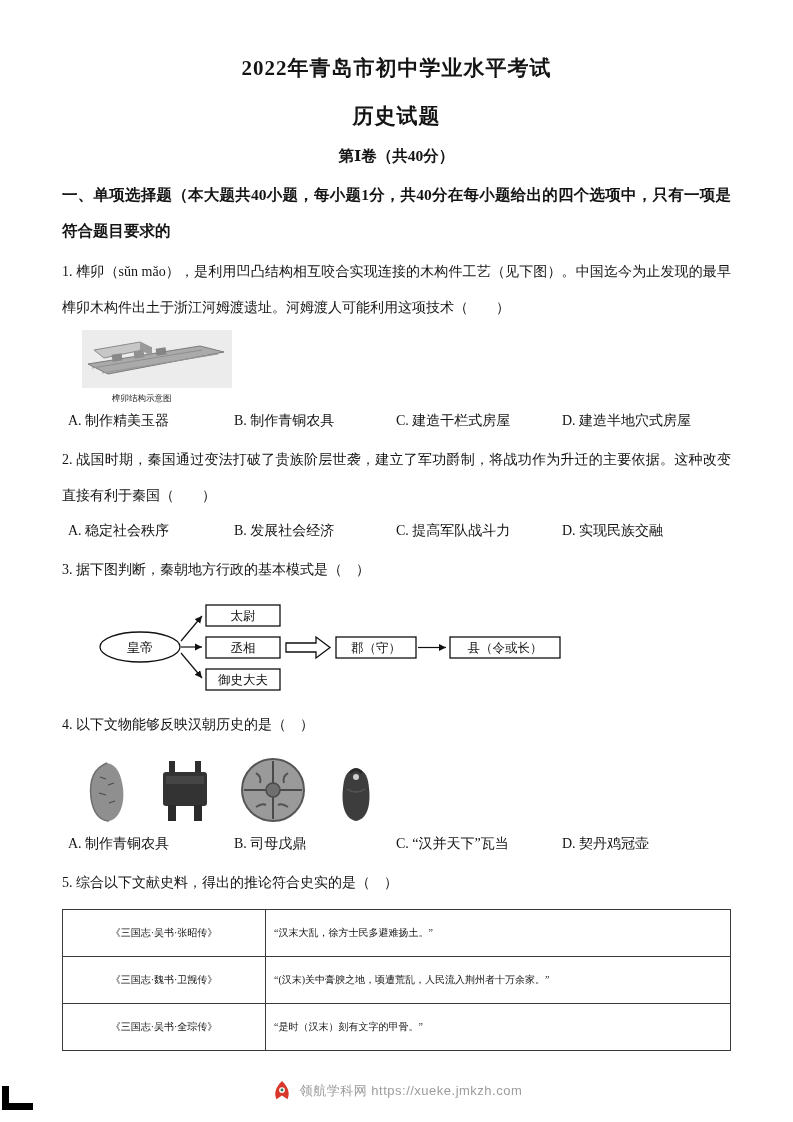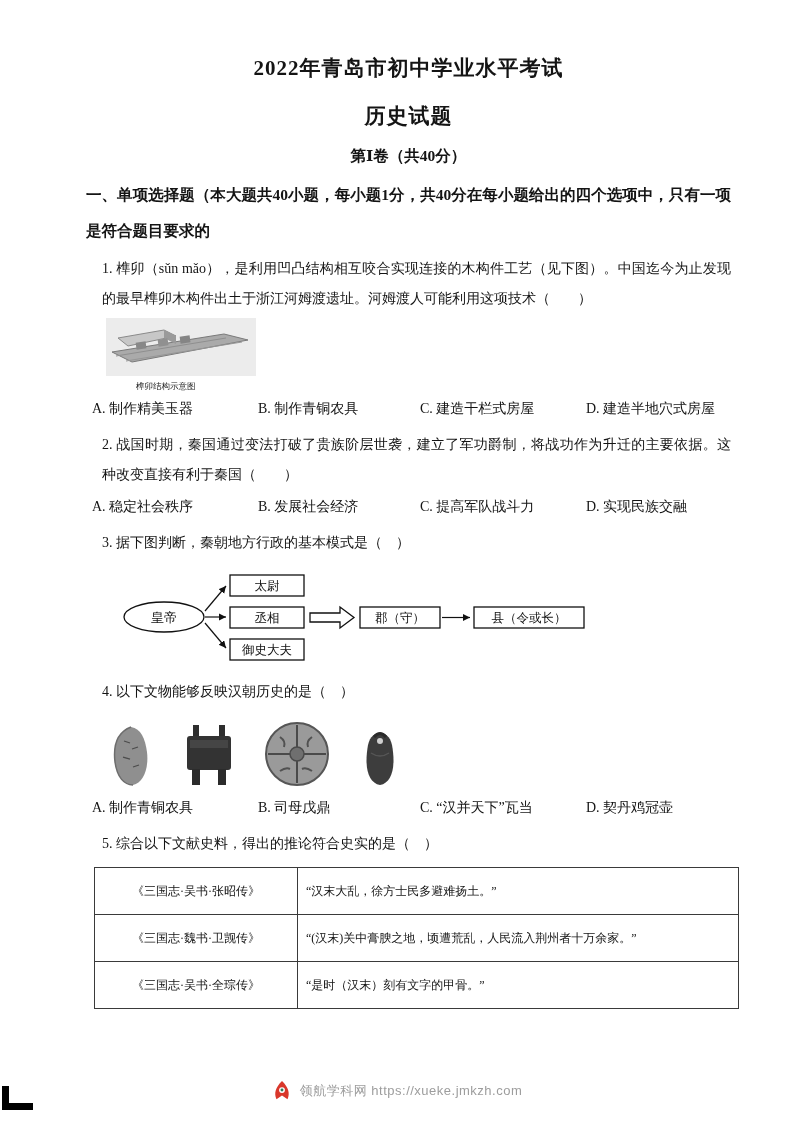--- a/index.html
+++ b/index.html
@@ -4,59 +4,59 @@
 <style>
   html,body{margin:0;padding:0;background:#ffffff;}
   .page{
     position:relative;
     width:793px;height:1122px;
     background:#fff;
     font-family:"Liberation Serif","DejaVu Serif",serif;
     color:#141414;
     overflow:hidden;
   }
-  .content{padding:46px 62px 0 86px;}
+  .content{padding:46px 62px 0 62px;}
   .title{
     font-size:21px;font-weight:bold;text-align:center;
     margin:8px 0 0 0;letter-spacing:1px;
   }
   .subject{
     font-size:21px;font-weight:bold;text-align:center;
     margin:20px 0 0 0;letter-spacing:1px;
   }
   .volume{
     font-size:15.5px;font-weight:bold;text-align:center;
     margin:16px 0 0 0;
   }
   .section-heading{
     font-size:15.5px;font-weight:bold;line-height:36px;
     margin:10px 0 2px 0;text-align:justify;
   }
   .q-text{
-    font-size:14px;line-height:30px;margin:5px 0 2px 16px;text-align:justify;
+    font-size:14px;line-height:36px;margin:5px 0 2px 0;text-align:justify;
   }
   .options{
     display:grid;grid-template-columns:166px 162px 166px auto;
     font-size:14px;line-height:30px;
     margin:2px 0 6px 6px;
   }
   .options span{white-space:nowrap;}
   
   .wood-figure{margin:4px 0 2px 20px;width:179px;}
   .wood-figure svg{display:block;}
   .wood-caption{font-size:8.5px;color:#222;padding-left:30px;line-height:12px;}
   
   .diagram{margin:8px 0 4px 28px;}
   .diagram text{font-family:"Liberation Serif","DejaVu Serif",serif;}
   
   .artifacts{display:flex;align-items:flex-end;gap:28px;margin:8px 0 6px 22px;height:72px;}
   
   table.sources{
-    border-collapse:collapse;width:100%;margin:8px 0 0 8px;
-    font-size:12px;
+    border-collapse:collapse;width:100%;margin:8px 0 0 0;
+    font-size:10px;
   }
   table.sources td{
     border:1px solid #3a3a3a;height:42px;padding:2px 8px;
   }
   td.src{width:186px;text-align:center;}
   td.quote{text-align:left;padding-left:12px;}
   
   .footer{
     position:absolute;left:0;right:0;bottom:20px;
     display:flex;align-items:center;justify-content:center;gap:7px;

